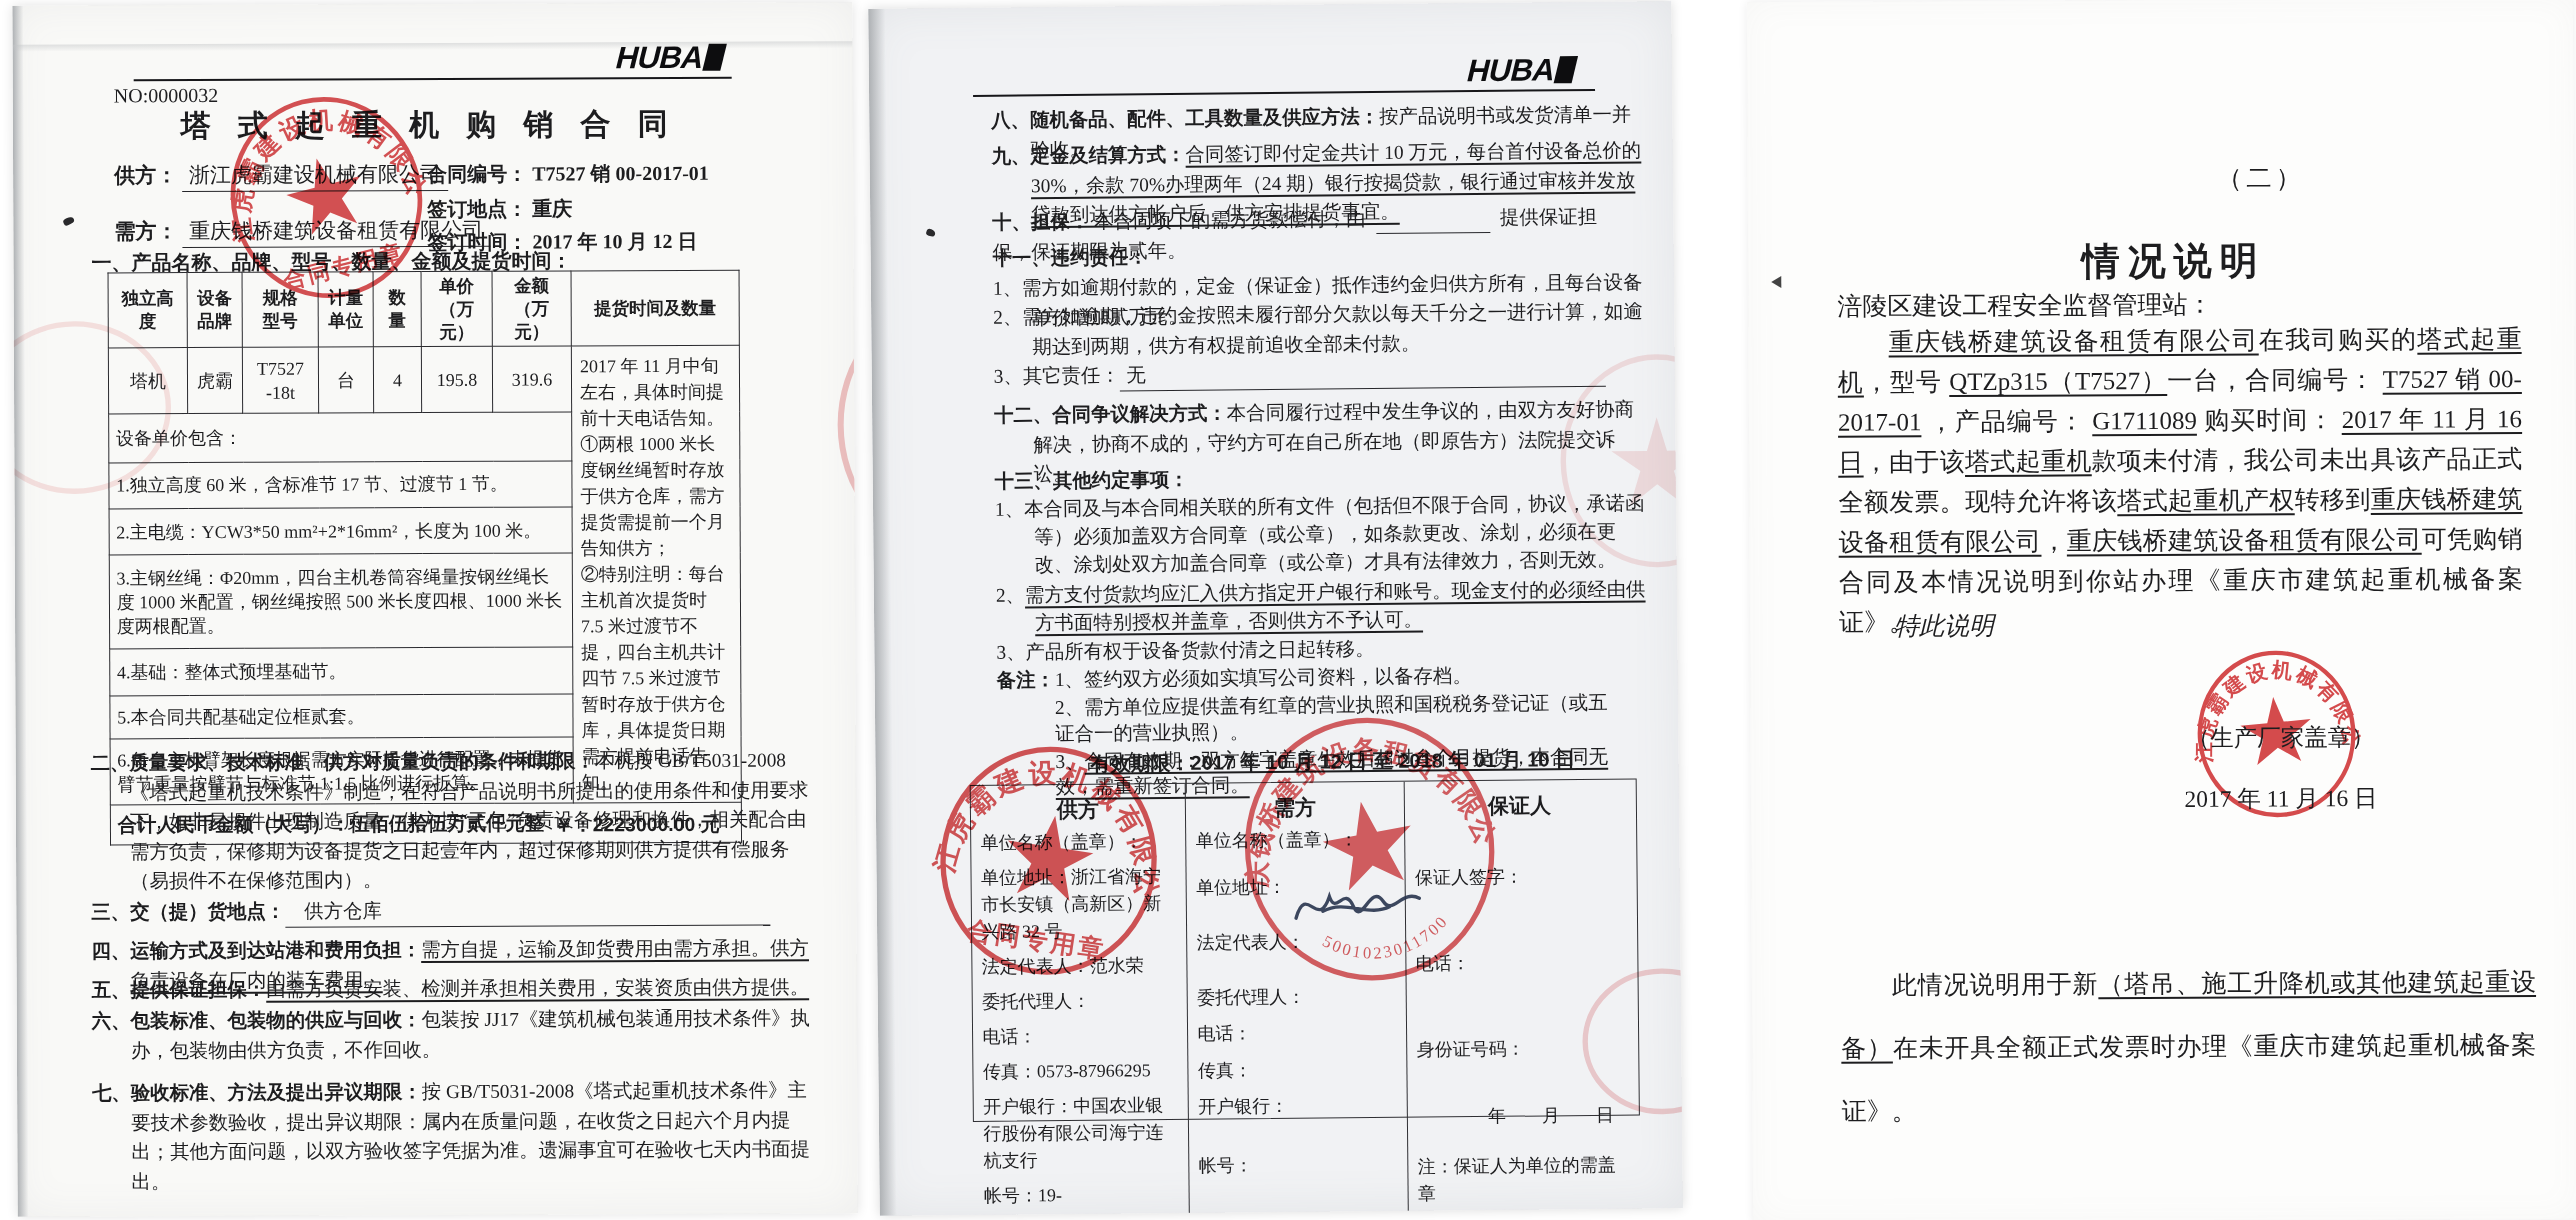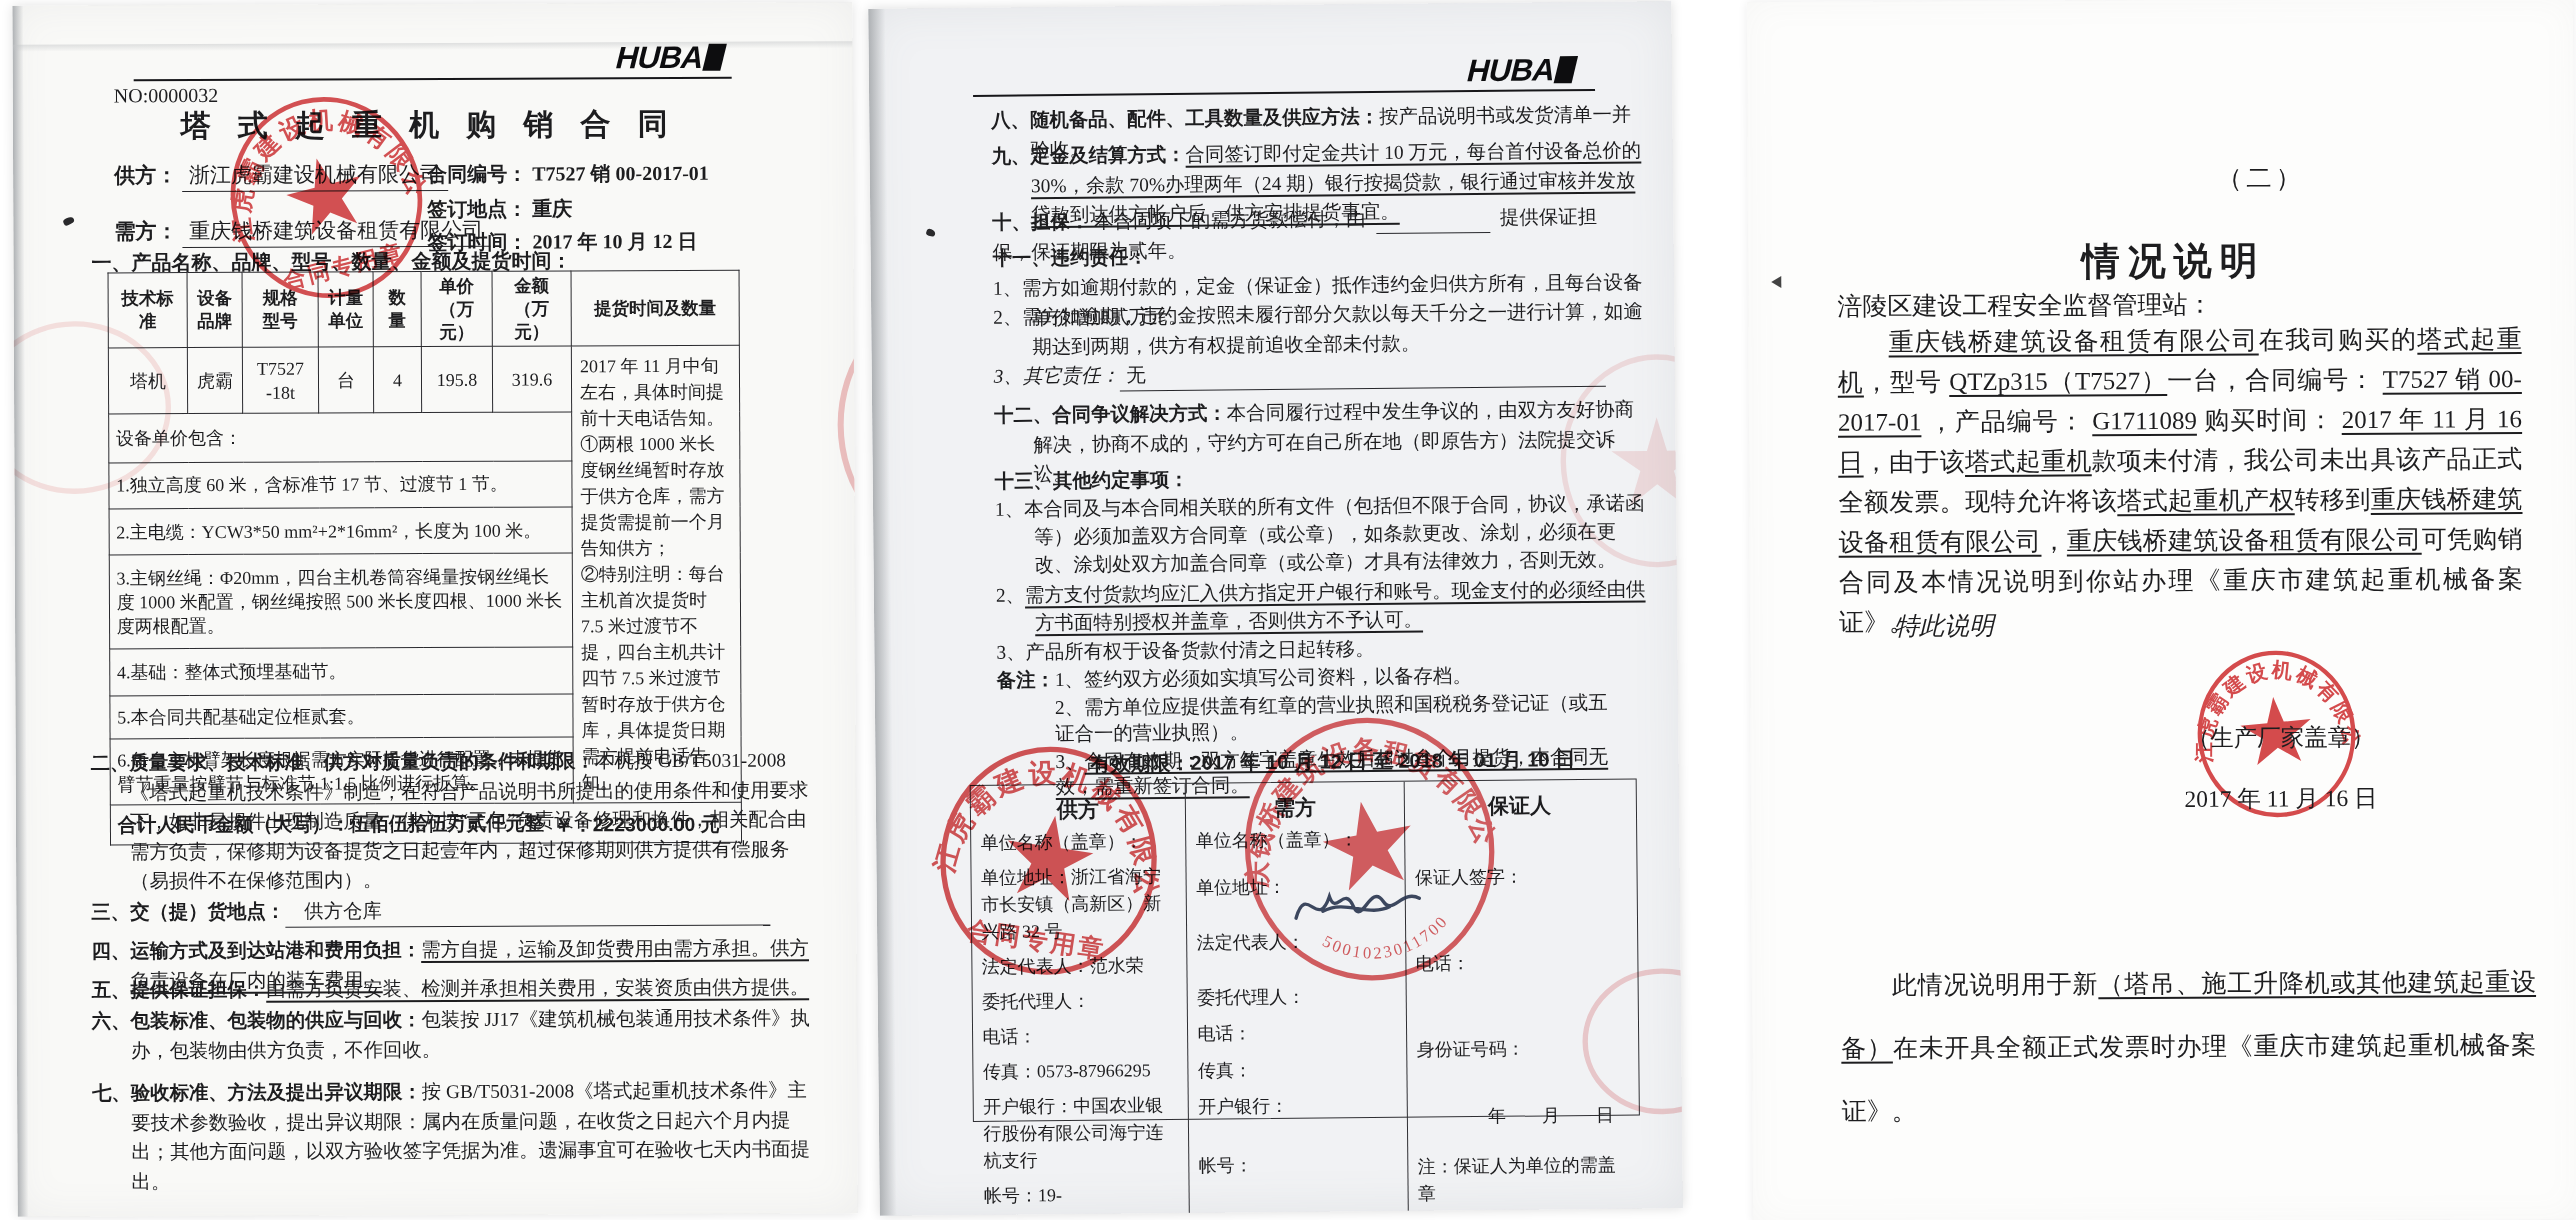--- a/index.html
+++ b/index.html
@@ -95,21 +95,21 @@
           <col style="width:55px">
           <col style="width:76px">
           <col style="width:55px">
         <col style="width:48px">
           <col style="width:71px">
           <col style="width:79px">
           <col style="width:168px">
       </colgroup>
       <tbody>
           <tr style="height:47px">
-        <th>技术标准</th>
+        <th>独立高度</th>
         <th>设备
 品牌</th>
         <th>规格
 型号</th>
         <th>计量
 单位</th>
         <th>数量</th>
         <th>单价
 （万元）</th>
         <th>金额
@@ -227,21 +227,21 @@
     <div class="sec" style="left:122px;top:200px;width:612px;">
       <span class="sans b">十、担保：</span>
       <span>本合同项下的需方货款偿付，由</span>
       <span class="blank"></span>
       <span>提供保证担保，保证期限为贰年。</span>
     </div>
     <div class="sec sans b" style="left:122px;top:236px;">十一、违约责任：</div>
     <div class="sec hang" style="left:122px;top:266px;width:612px;">1、需方如逾期付款的，定金（保证金）抵作违约金归供方所有，且每台设备单价增加贰万元。</div>
     <div class="sec hang" style="left:122px;top:295px;width:612px;">2、需方如逾期，违约金按照未履行部分欠款以每天千分之一进行计算，如逾期达到两期，供方有权提前追收全部未付款。</div>
     <div class="sec" style="left:122px;top:354px;width:612px;display:flex;">
-      <span style="white-space:nowrap;font-style:italic;">3、其它责任：</span>
+      <span style="white-space:nowrap;">3、其它责任：</span>
       <span class="fill" style="flex:1;padding-left:6.7px;">无</span>
     </div>
     <div class="sec hang" style="left:122px;top:393px;width:612px;">
       <span class="sans b">十二、合同争议解决方式：</span><span>本合同履行过程中发生争议的，由双方友好协商解决，协商不成的，守约方可在自己所在地（即原告方）法院提交诉讼。</span>
     </div>
     <div class="sec sans b" style="left:122px;top:459px;">十三、其他约定事项：</div>
     <div class="sec hang" style="left:122px;top:488px;width:612px;line-height:28px;">1、本合同及与本合同相关联的所有文件（包括但不限于合同，协议，承诺函等）必须加盖双方合同章（或公章），如条款更改、涂划，必须在更改、涂划处双方加盖合同章（或公章）才具有法律效力，否则无效。</div>
     <div class="sec hang" style="left:122px;top:574px;width:612px;line-height:28px;"><span>2、</span><span class="u">需方支付货款均应汇入供方指定开户银行和账号。现金支付的必须经由供方书面特别授权并盖章，否则供方不予认可。</span></div>
     <div class="sec" style="left:122px;top:630px;width:612px;">3、产品所有权于设备货款付清之日起转移。</div>
     <div class="sec" style="left:122px;top:660px;width:624px;line-height:25.5px;">

